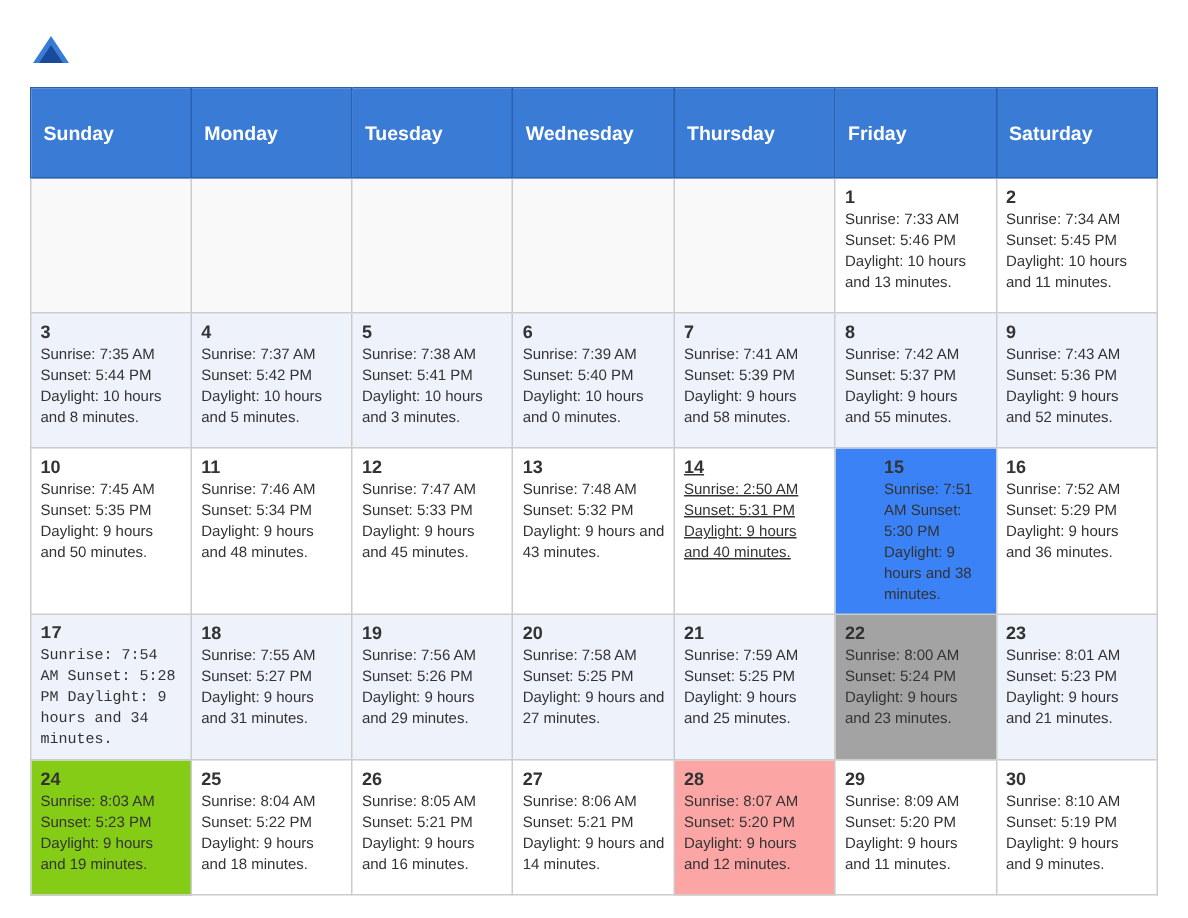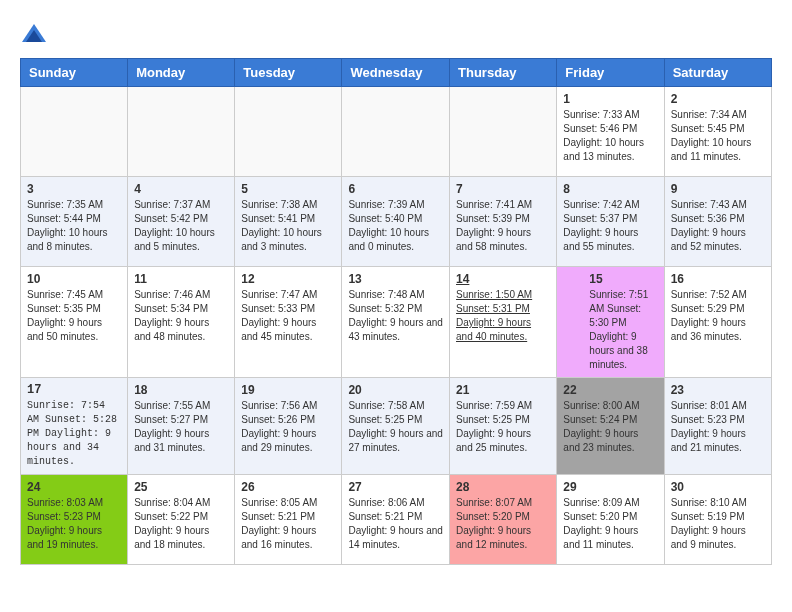--- a/index.html
+++ b/index.html
@@ -55,21 +55,21 @@
     .calendar {
       width: 100%;
       border-collapse: collapse;
       border: 1px solid #ccc;
     }
     .calendar th {
       background: #3a7bd5;
       color: #fff;
       font-size: 13px;
       font-weight: bold;
-      padding: 6px 8px;
+      padding: 22px 8px;
       text-align: left;
       border: 1px solid #2a60b0;
     }
     .calendar td {
       width: 108px;
       vertical-align: top;
       padding: 5px 6px;
       font-size: 10.5px;
       color: #333;
       border: 1px solid #ccc;
@@ -213,25 +213,25 @@
 Daylight: 9 hours and 45 minutes.</div>
         </td>
         <td style="background: rgb(255, 255, 255);">
           <span class="day-number">13</span>
           <div class="day-info">Sunrise: 7:48 AM
 Sunset: 5:32 PM
 Daylight: 9 hours and 43 minutes.</div>
         </td>
         <td style="background: rgb(255, 255, 255); text-decoration: underline;">
           <span class="day-number">14</span>
-          <div class="day-info">Sunrise: 1:50 AM
+          <div class="day-info">Sunrise: 2:50 AM
 Sunset: 5:31 PM
 Daylight: 9 hours and 40 minutes.</div>
         </td>
-        <td style="background: #f0abfc; padding-left: 32px;">
+        <td style="background: #3b82f6; padding-left: 32px;">
           <span class="day-number">15</span>
           <div class="day-info">Sunrise: 7:51 AM
 Sunset: 5:30 PM
 Daylight: 9 hours and 38 minutes.</div>
         </td>
         <td style="background: rgb(255, 255, 255);">
           <span class="day-number">16</span>
           <div class="day-info">Sunrise: 7:52 AM
 Sunset: 5:29 PM
 Daylight: 9 hours and 36 minutes.</div>

